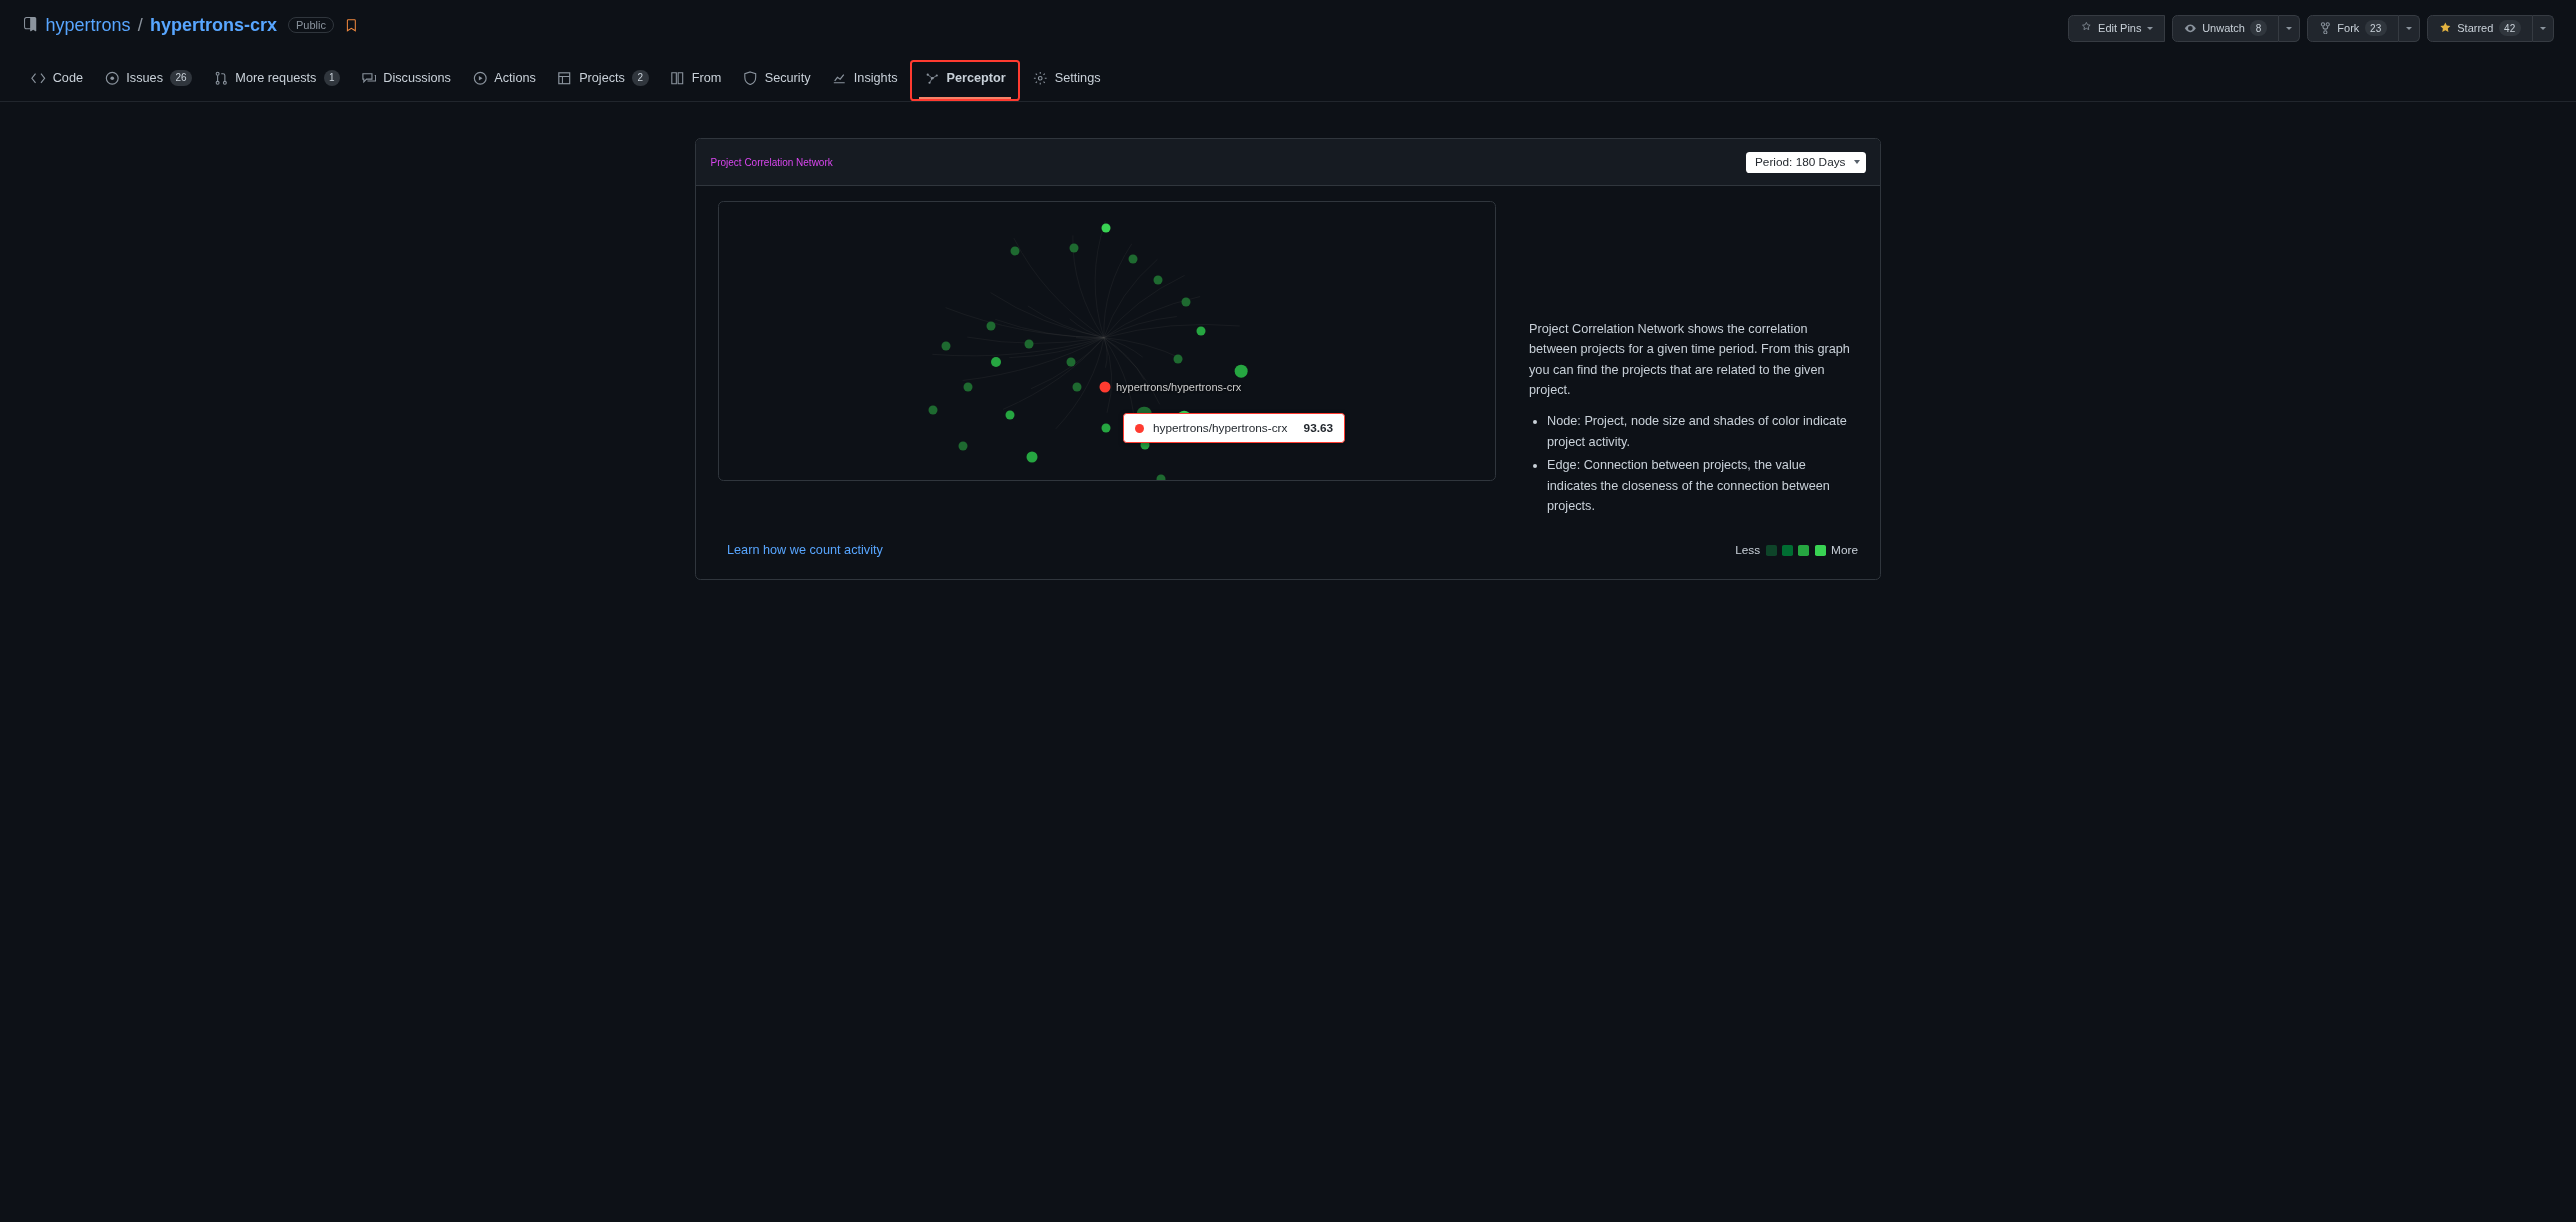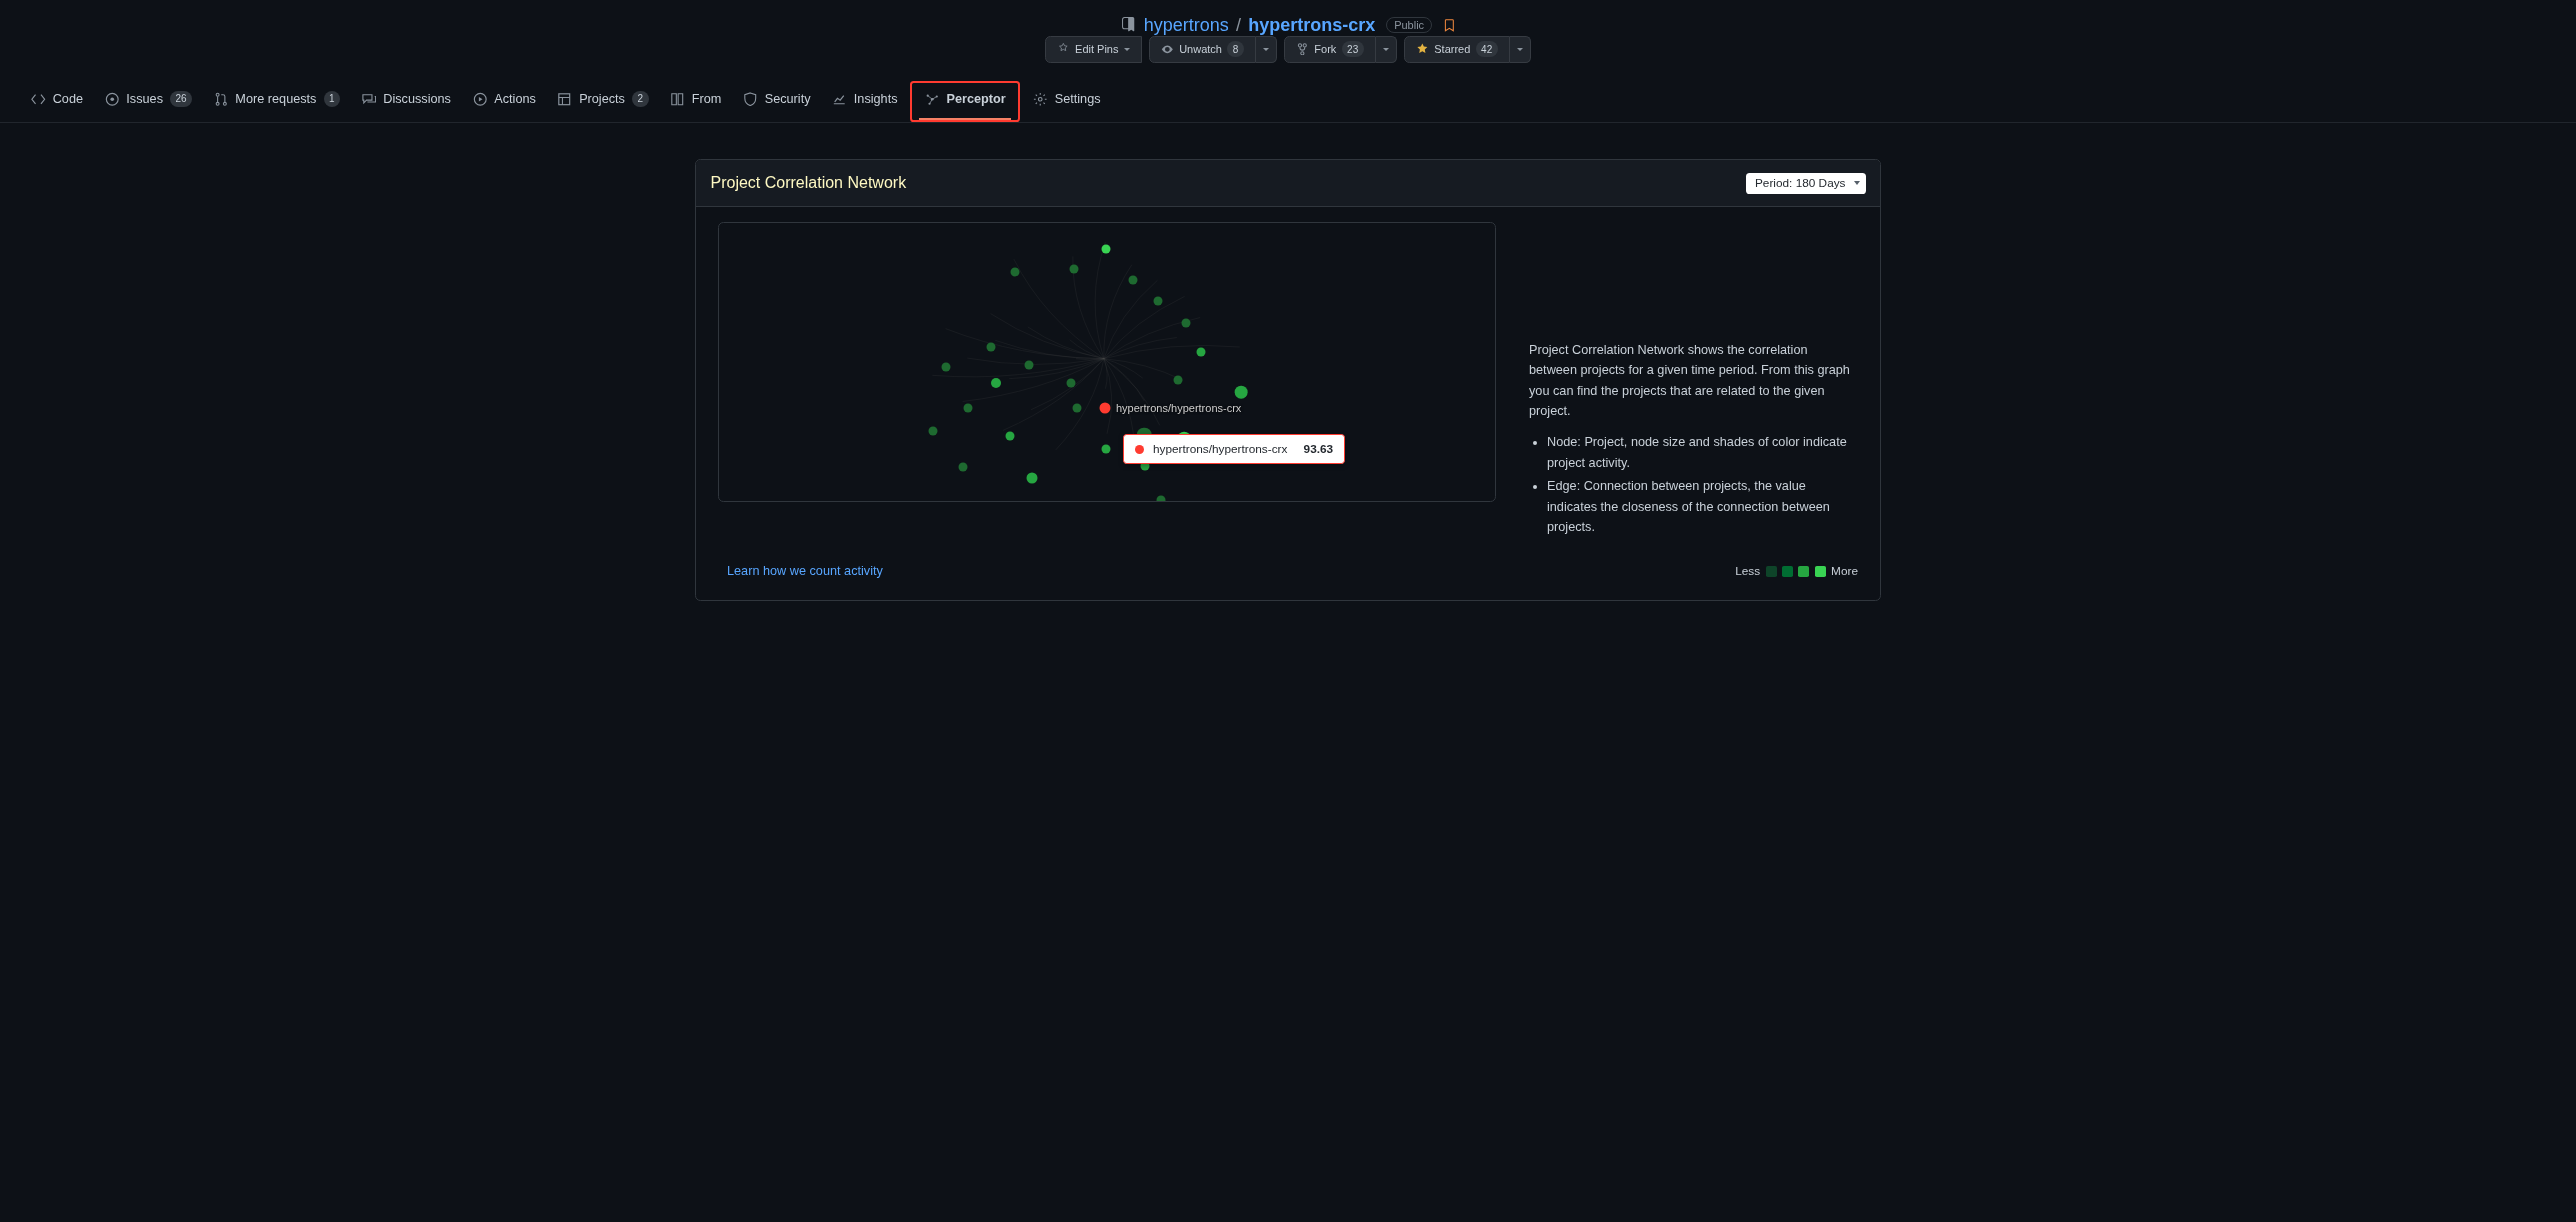--- a/index.html
+++ b/index.html
@@ -6,24 +6,23 @@
   html, body { height: 100%; }
   body {
     background: #0d1117;
     color: #c9d1d9;
     font-family: -apple-system, BlinkMacSystemFont, "Segoe UI", Helvetica, Arial, sans-serif;
     font-size: 12.7px;
     overflow-x: hidden;
   }
   .header {
     display: flex;
-    align-items: center;
+    align-items: flex-start;
     justify-content: space-between;
     padding: 14.5px 22px 7.2px 22px;
-    flex-direction: column;
   }
   .repo-path {
     display: flex;
     align-items: center;
     gap: 7.2px;
     font-size: 18px;
   }
   .repo-path a { color: #58a6ff; text-decoration: none; }
   .repo-path .sep { color: #8b949e; }
   .repo-path .name { font-weight: 600; color: #58a6ff; }
@@ -132,21 +131,21 @@
     overflow: hidden;
   }
   .panel-header {
     display: flex;
     justify-content: space-between;
     align-items: center;
     padding: 12.7px 14.5px;
     border-bottom: 0.9px solid #30363d;
     background: #161b22;
   }
-  .panel-header h2 { font-size: 16px; font-weight: 500; color:#fef9c3; }
+  .panel-header h2 { font-size: 10px; font-weight: 500; color:#d946ef; }
   .period-select {
     background: #fff;
     color: #24292f;
     border-radius: 3.6px;
     padding: 3.6px 20px 3.6px 9px;
     font-size: 11.8px;
     position: relative;
     display: inline-flex;
     align-items: center;
     white-space: nowrap;

